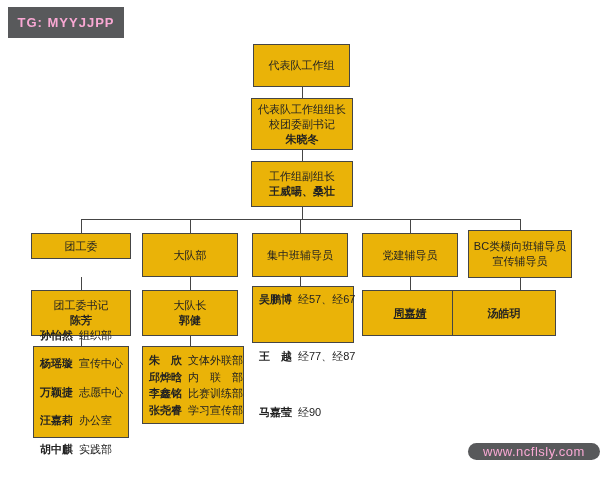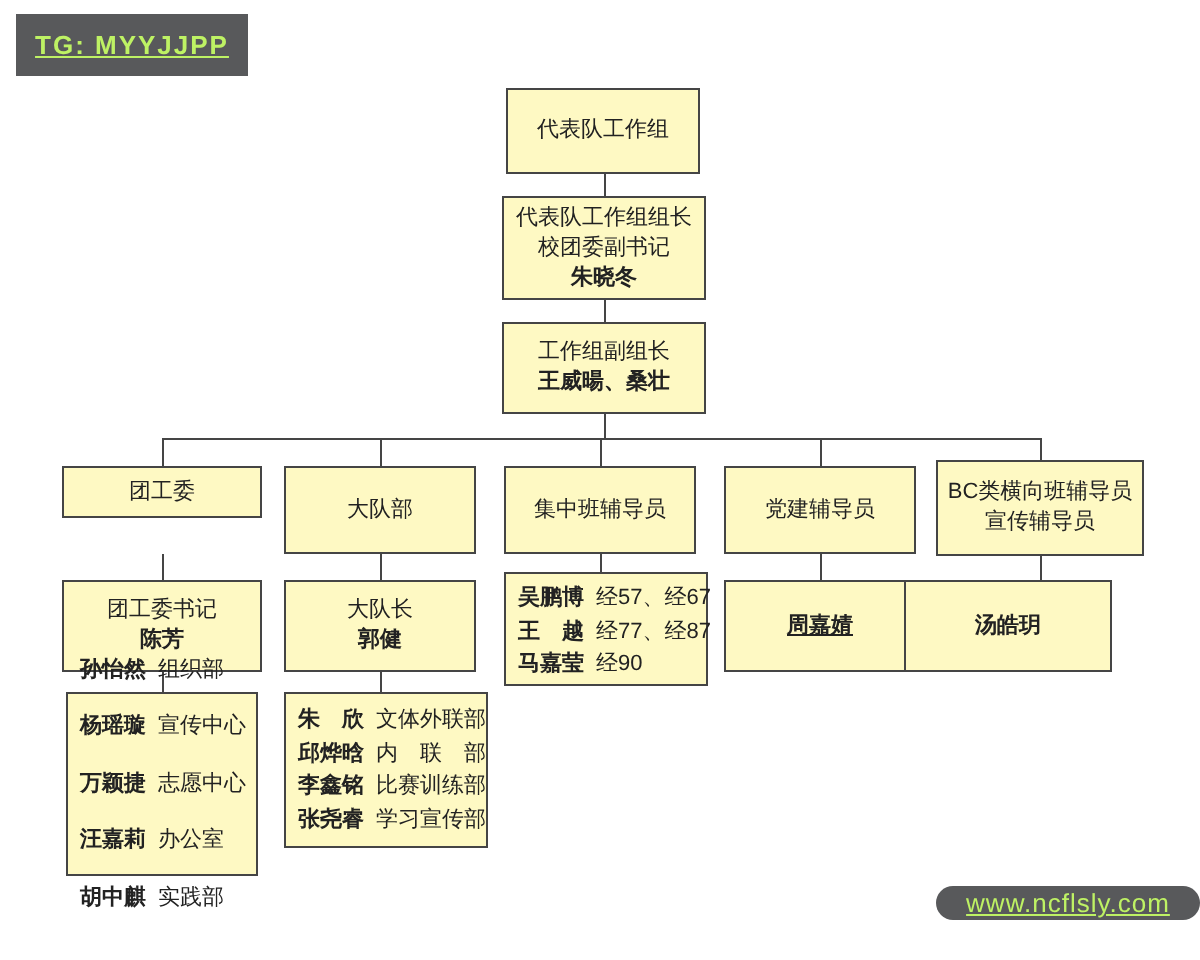--- a/index.html
+++ b/index.html
@@ -4,27 +4,27 @@
 <style>
   html,body{margin:0;padding:0;}
   body{
     width:600px;height:480px;position:relative;overflow:hidden;
     background:#ffffff;
     font-family:"Liberation Sans","DejaVu Sans",sans-serif;
     color:#222222;
   }
   .canvas{position:absolute;inset:0;}
   .wm{
-    position:absolute;background:#58595b;color:#bef264;
+    position:absolute;background:#58595b;color:#f9a8d4;
     display:flex;align-items:center;justify-content:center;
-    font-weight:bold;font-size:13px;letter-spacing:1px;text-decoration:underline;
+    font-weight:bold;font-size:13px;letter-spacing:1px;
   }
   .wm-site{font-weight:normal;letter-spacing:0.5px;}
   .obox{
-    position:absolute;border:1px solid #454545;background:#fef9c3;
+    position:absolute;border:1px solid #454545;background:#eab308;
     display:flex;flex-direction:column;align-items:center;justify-content:center;
     font-size:11px;line-height:15px;text-align:center;box-sizing:border-box;
   }
   .obox.left{align-items:flex-start;text-align:left;padding:4px 6px;}
   .b{font-weight:bold;}
   .cline{position:absolute;background:#454545;}
   .mrow{display:flex;gap:6px;white-space:nowrap;line-height:16.5px;}
   .crow{display:flex;gap:6px;white-space:nowrap;line-height:16.5px;}
 </style>
 </head>
@@ -85,21 +85,21 @@
   </div>
 
   <div class="obox" style="left:31px;top:290px;width:100px;height:46px;">
     <span>团工委书记</span>
     <span class="b">陈芳</span>
   </div>
   <div class="obox" style="left:142px;top:290px;width:96px;height:46px;">
     <span>大队长</span>
     <span class="b">郭健</span>
   </div>
-  <div class="obox left" style="left:252px;top:286px;width:102px;height:57px;justify-content:flex-start;">
+  <div class="obox left" style="left:252px;top:286px;width:102px;height:57px;justify-content:flex-start;gap:40px;">
     <div class="crow">
       <span class="b">吴鹏博</span>
       <span>经57、经67</span>
     </div>
     <div class="crow">
       <span class="b">王　越</span>
       <span>经77、经87</span>
     </div>
     <div class="crow">
       <span class="b">马嘉莹</span>

